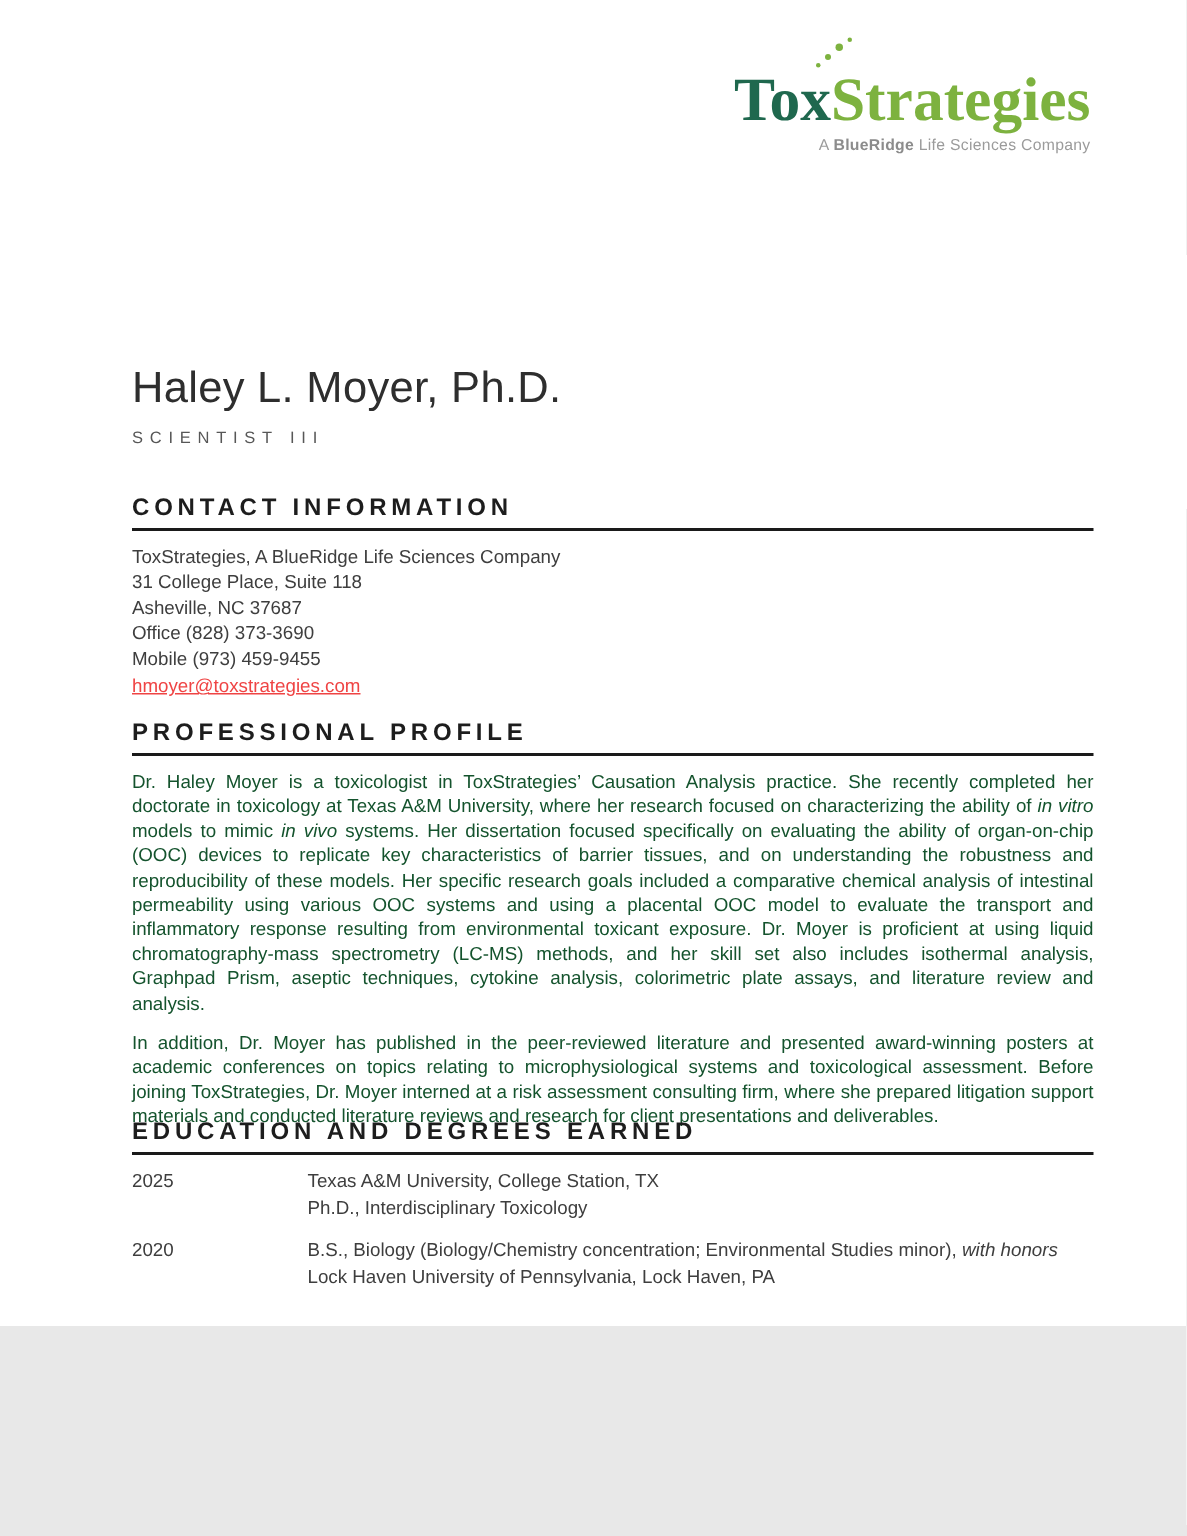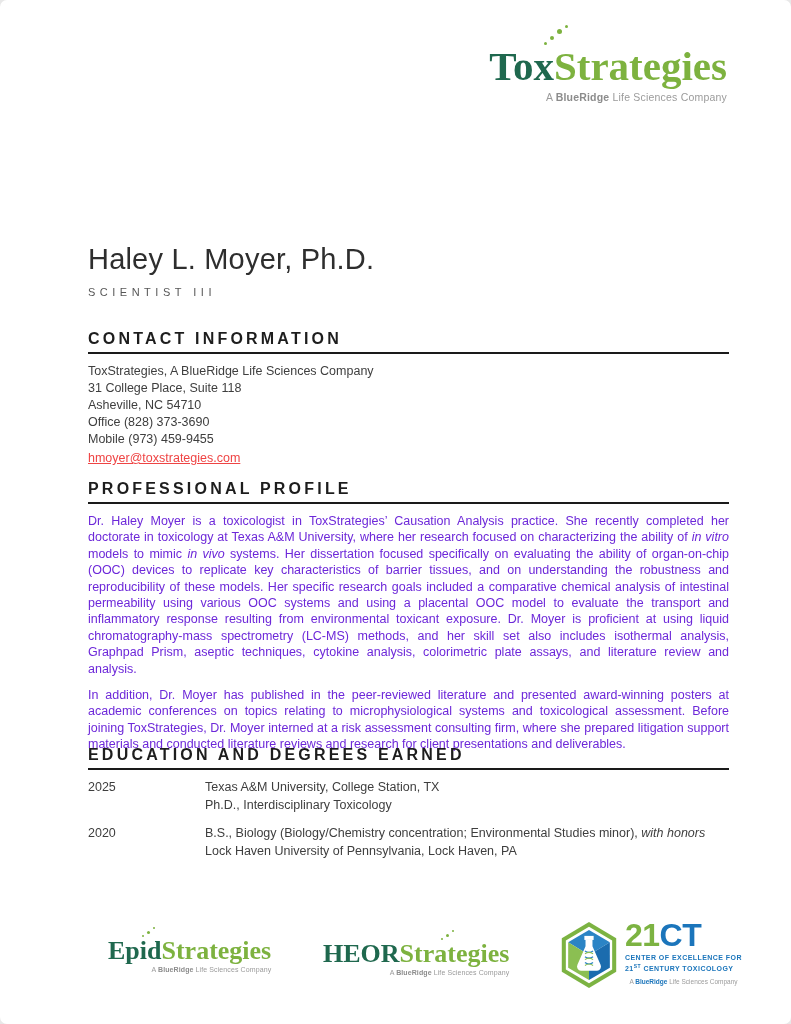--- a/index.html
+++ b/index.html
@@ -1,18 +1,18 @@
 <!DOCTYPE html>
 <html><head>
 <meta charset="utf-8">
 <style>
   html,body{margin:0;padding:0;background:#e8e8e8;}
   .page{
-    position:relative;width:791px;height:1024px;background:#ffffff;
-    font-family:"Liberation Sans", sans-serif;overflow:hidden;margin:0 auto;border-radius:7px;
+    position:relative;width:791px;height:884px;background:#ffffff;
+    font-family:"Liberation Sans", sans-serif;overflow:hidden;margin:0 auto;
   }
 
   
   .logo-block{position:absolute;top:46px;right:64px;text-align:right;}
   .logo-main{font-family:"Liberation Serif", serif;font-weight:700;font-size:41px;line-height:1;position:relative;display:inline-block;white-space:nowrap;}
   .lg-dark{color:#1f684e;}
   .lg-light{color:#7db23f;}
   .logo-dots i{position:absolute;background:#7db23f;border-radius:50%;display:block;}
   .logo-dots .d1{width:3px;height:3px;left:55px;top:-4px;}
   .logo-dots .d2{width:4px;height:4px;left:61px;top:-10px;}
@@ -30,21 +30,21 @@
   .sec{position:absolute;left:88px;width:641px;}
   .sec-contact{top:330px;}
   .sec-profile{top:480px;}
   .sec-education{top:746px;}
   .sec-h{font-size:16px;font-weight:700;color:#1d1d1d;letter-spacing:3.2px;margin:0 0 4px 0;}
   .rule{height:2px;background:#1a1a1a;margin-bottom:9px;}
 
   .contact-line{font-size:12.5px;color:#3e3e3e;line-height:17px;}
   .email{color:#ef4444;text-decoration:underline;cursor:pointer;display:inline-block;line-height:17px;font-size:12.5px;}
 
-  .body-p{font-size:12.5px;color:#6d28d9;line-height:16.4px;text-align:justify;margin:0 0 10px 0;}
+  .body-p{font-size:12.5px;color:#14532d;line-height:16.4px;text-align:justify;margin:0 0 10px 0;}
   .body-p i{font-style:italic;}
 
   .edu-row{display:flex;font-size:12.5px;color:#3e3e3e;line-height:17.5px;margin-bottom:11px;}
   .edu-year{width:117px;flex:none;}
   .edu-desc{flex:1;}
   .edu-desc i{font-style:italic;}
 
   
   .footer-serif{font-family:"Liberation Serif", serif;font-weight:700;font-size:26px;line-height:1;position:relative;display:inline-block;white-space:nowrap;}
   .footer-tag{font-size:7px;color:#9b9b9b;text-align:right;margin-top:2px;letter-spacing:.1px;}
@@ -86,21 +86,21 @@
   <div class="name-block">
     <h1 class="name">Haley L. Moyer, Ph.D.</h1>
     <div class="job-title">SCIENTIST III</div>
   </div>
 
   <section class="sec sec-contact">
     <h2 class="sec-h">CONTACT INFORMATION</h2>
     <div class="rule"></div>
     <div class="contact-line">ToxStrategies, A BlueRidge Life Sciences Company</div>
     <div class="contact-line">31 College Place, Suite 118</div>
-    <div class="contact-line">Asheville, NC 54710</div>
+    <div class="contact-line">Asheville, NC 37687</div>
     <div class="contact-line">Office (828) 373-3690</div>
     <div class="contact-line">Mobile (973) 459-9455</div>
     <span class="email">hmoyer@toxstrategies.com</span>
   </section>
 
   <section class="sec sec-profile">
     <h2 class="sec-h">PROFESSIONAL PROFILE</h2>
     <div class="rule"></div>
     <p class="body-p"><span>Dr. Haley Moyer is a toxicologist in ToxStrategies’ Causation Analysis practice. She recently completed her doctorate in toxicology at Texas A&amp;M University, where her research focused on characterizing the ability of </span><i>in vitro</i><span> models to mimic </span><i>in vivo</i><span> systems. Her dissertation focused specifically on evaluating the ability of organ-on-chip (OOC) devices to replicate key characteristics of barrier tissues, and on understanding the robustness and reproducibility of these models. Her specific research goals included a comparative chemical analysis of intestinal permeability using various OOC systems and using a placental OOC model to evaluate the transport and inflammatory response resulting from environmental toxicant exposure. Dr. Moyer is proficient at using liquid chromatography-mass spectrometry (LC-MS) methods, and her skill set also includes isothermal analysis, Graphpad Prism, aseptic techniques, cytokine analysis, colorimetric plate assays, and literature review and analysis.</span></p>
     <p class="body-p">In addition, Dr. Moyer has published in the peer-reviewed literature and presented award-winning posters at academic conferences on topics relating to microphysiological systems and toxicological assessment. Before joining ToxStrategies, Dr. Moyer interned at a risk assessment consulting firm, where she prepared litigation support materials and conducted literature reviews and research for client presentations and deliverables.</p>

